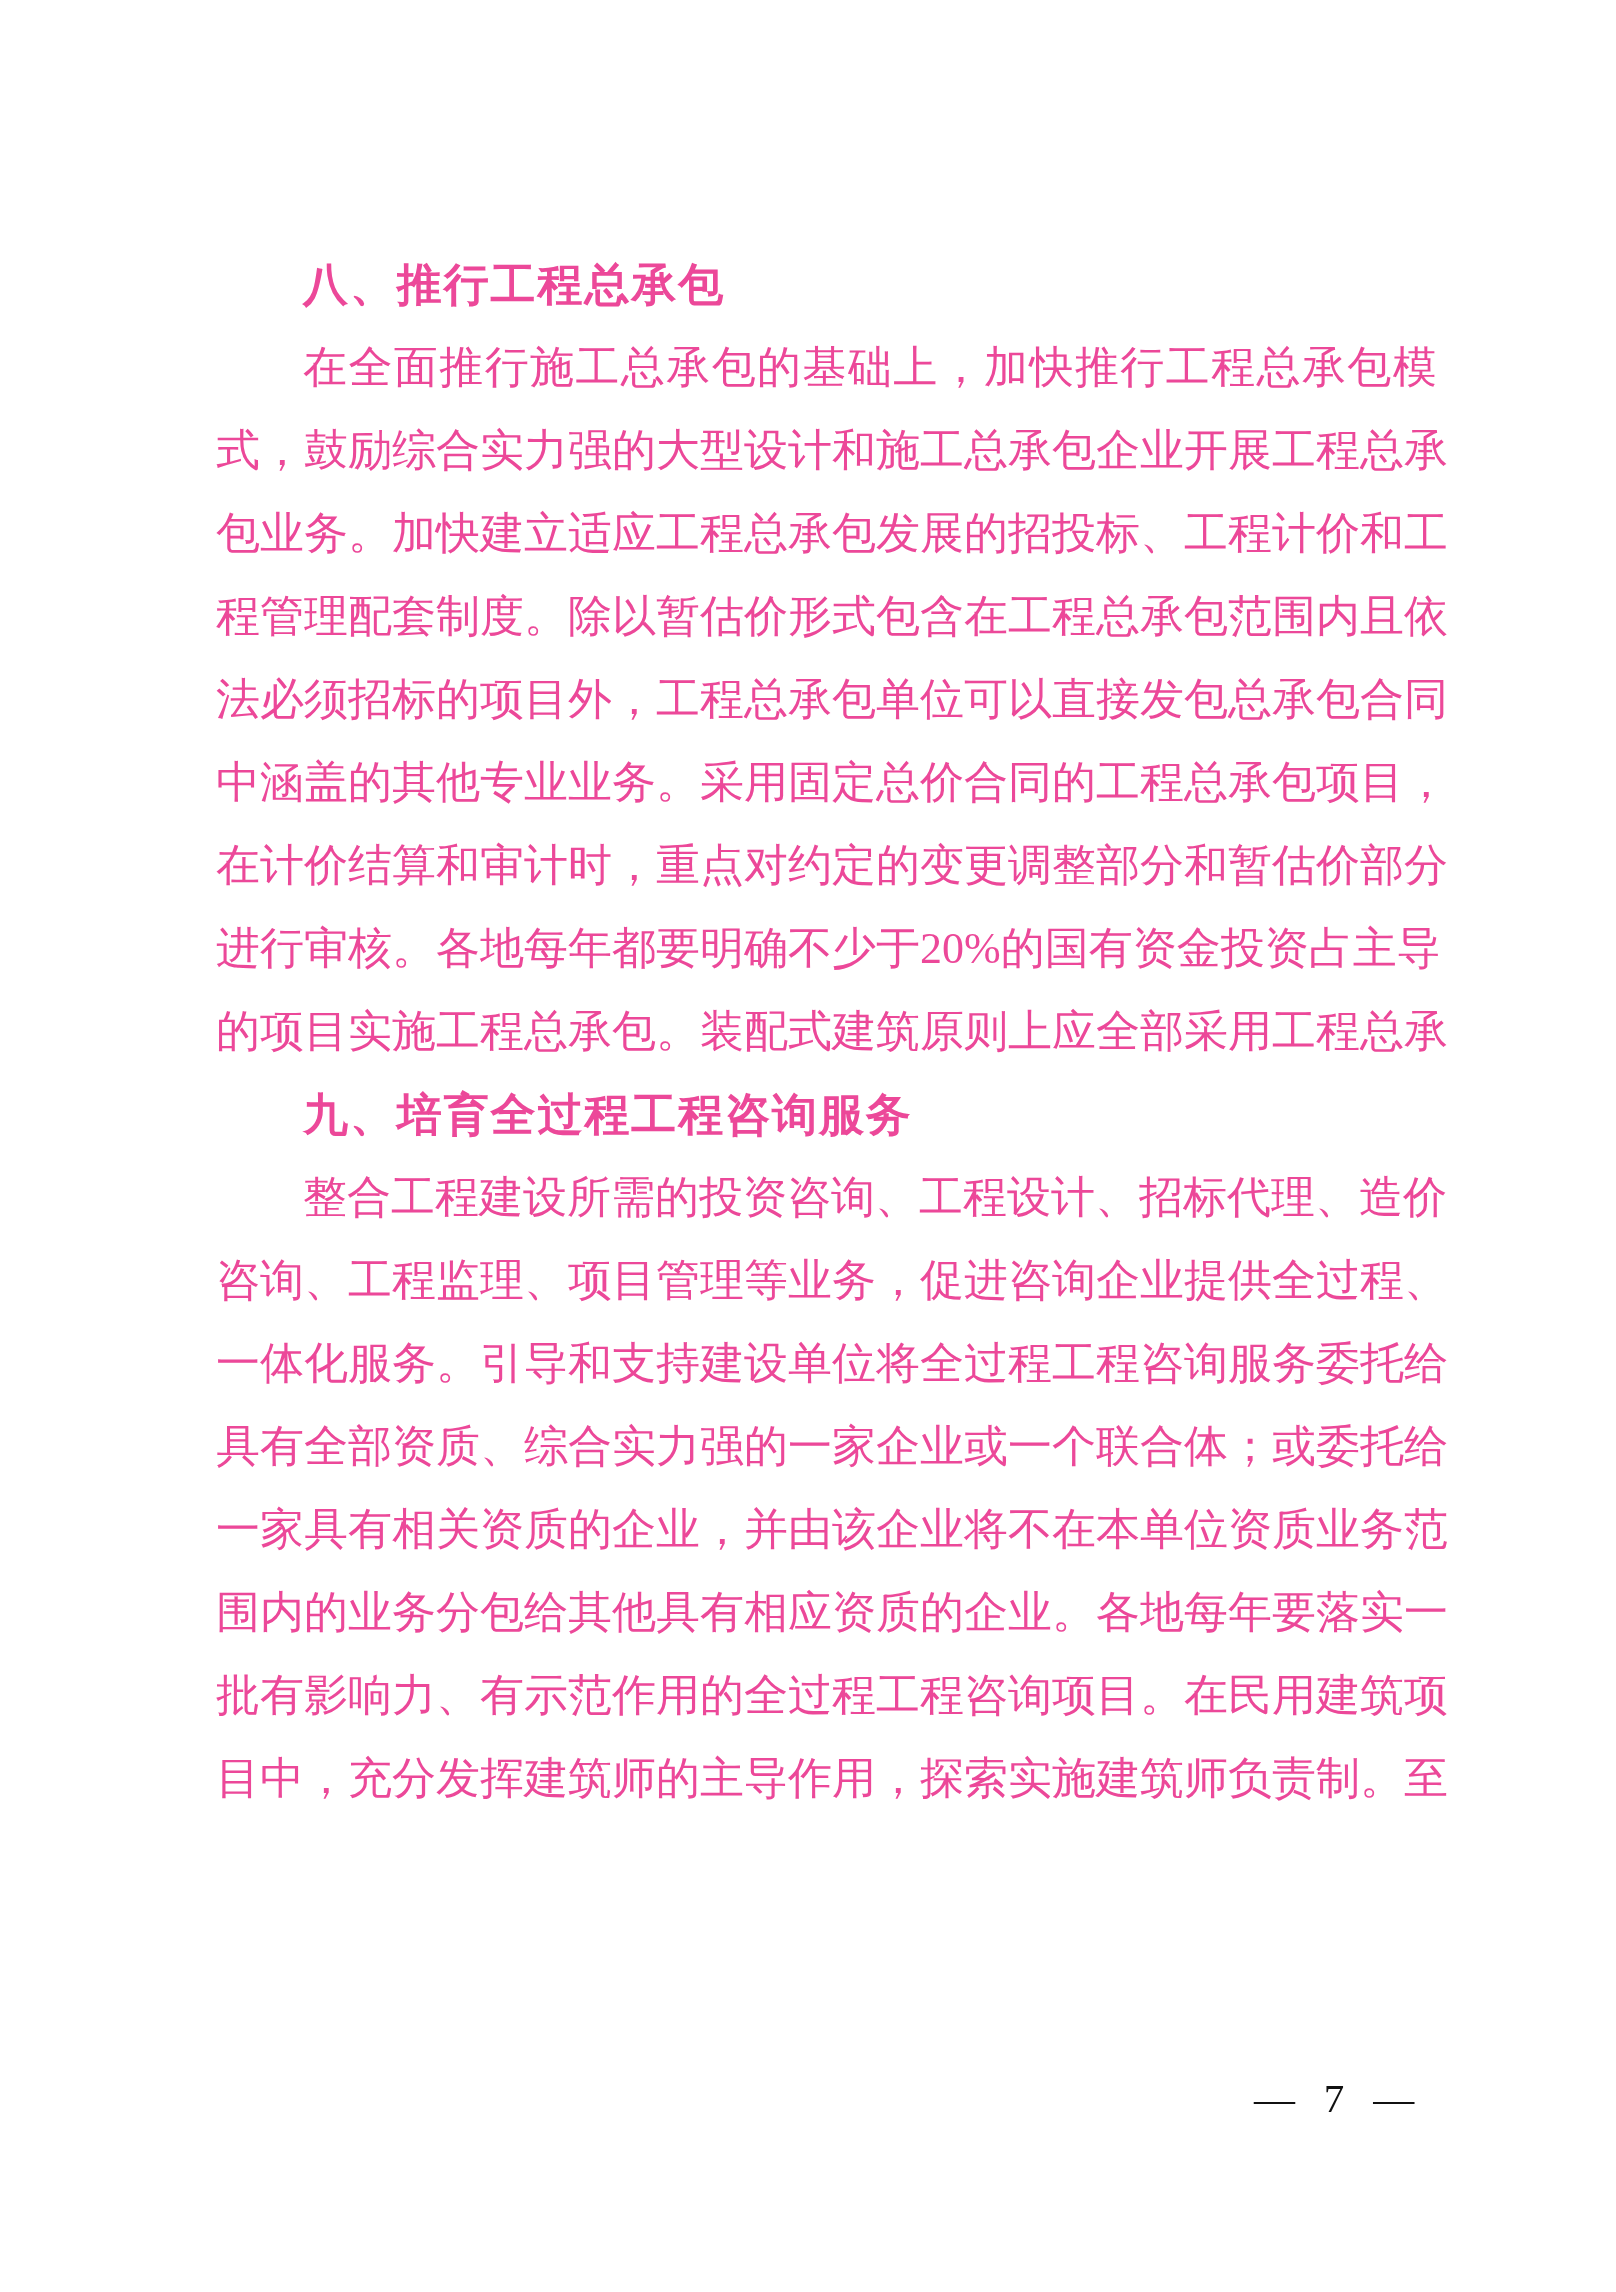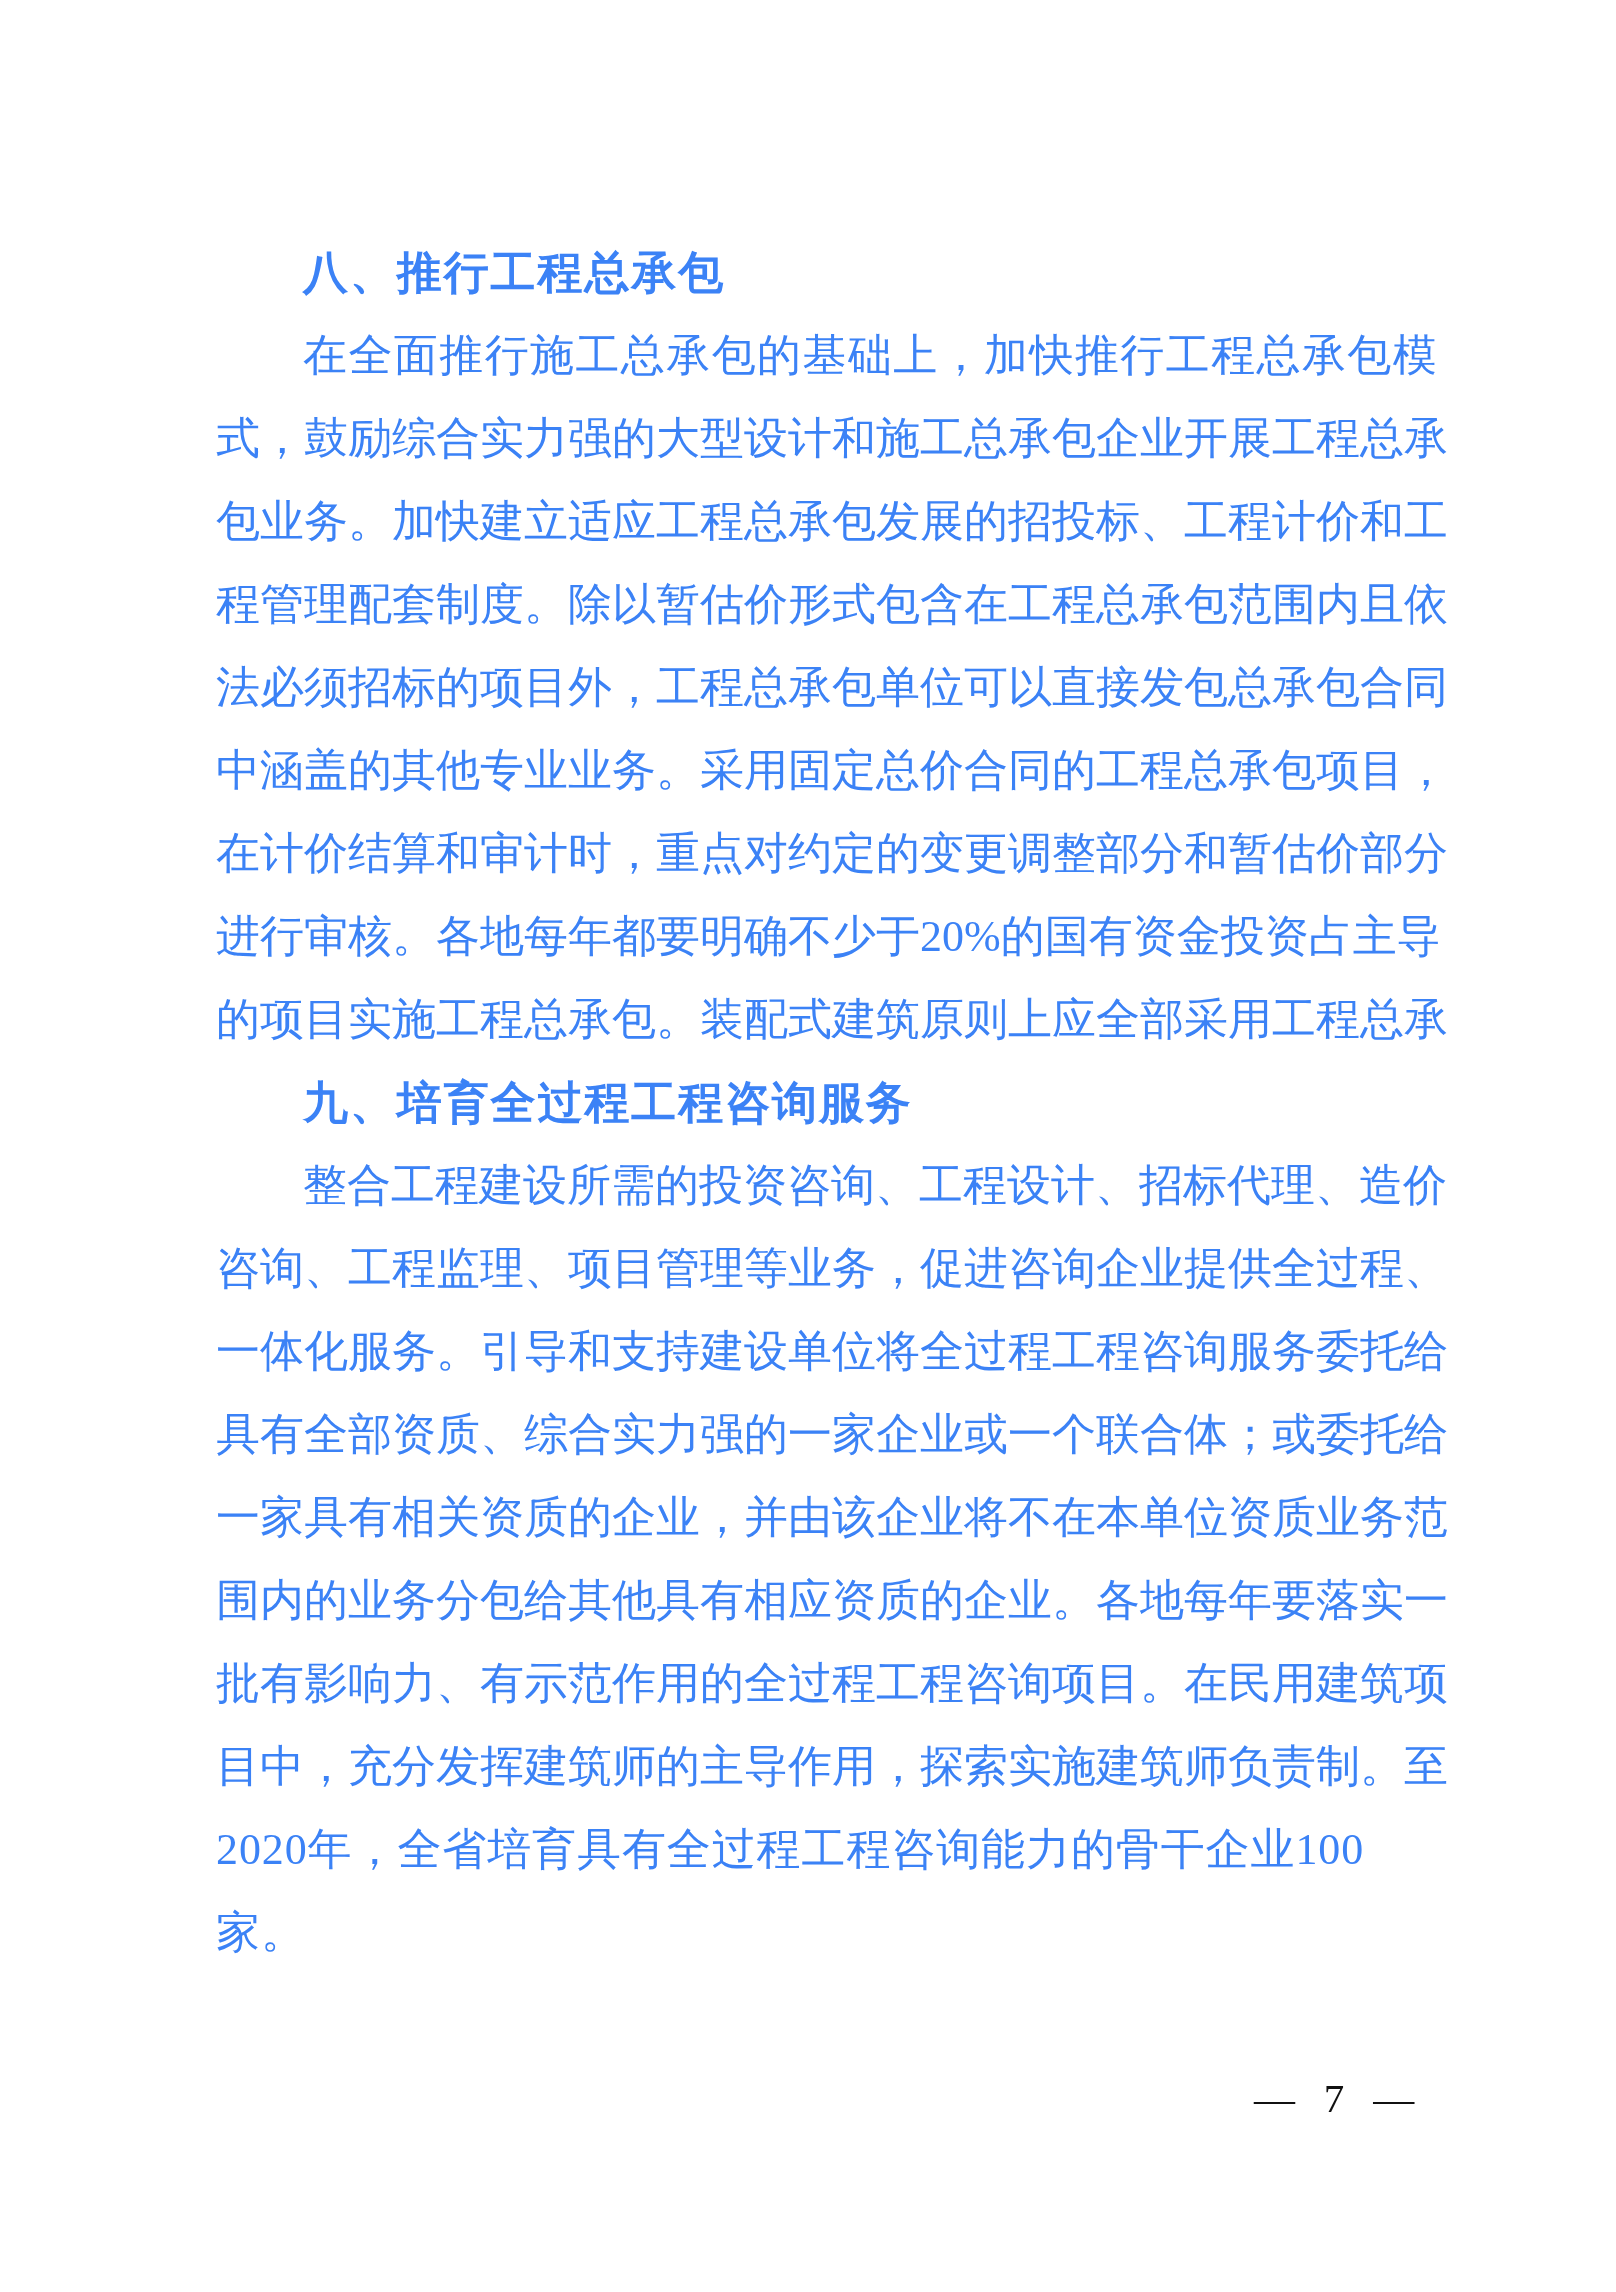--- a/index.html
+++ b/index.html
@@ -12,25 +12,25 @@
     width: 1617px;
     height: 2293px;
     background: #ffffff;
     overflow: hidden;
     font-family: "Liberation Serif", serif;
     color: #111111;
   }
   .doc {
     position: absolute;
     left: 216px;
-    top: 231px;
+    top: 243px;
     width: 1221px;
     font-size: 44px;
     line-height: 83px;
-    color: #3b82f6;
+    color: #ec4899;
   }
   .heading {
     font-family: "Liberation Sans", sans-serif;
     font-weight: 700;
     font-size: 45px;
     padding-left: 87px;
     white-space: nowrap;
     letter-spacing: 1.9px;
   }
   
@@ -569,17 +569,16 @@
         <span>施</span>
         <span>建</span>
         <span>筑</span>
         <span>师</span>
         <span>负</span>
         <span>责</span>
         <span>制</span>
         <span>。</span>
         <span>至</span>
       </div>
-      <div class="line last">2020年，全省培育具有全过程工程咨询能力的骨干企业100家。</div>
     </main>
   <div class="page-number">— 7 —</div>
 </div>
 
 
 </body></html>

